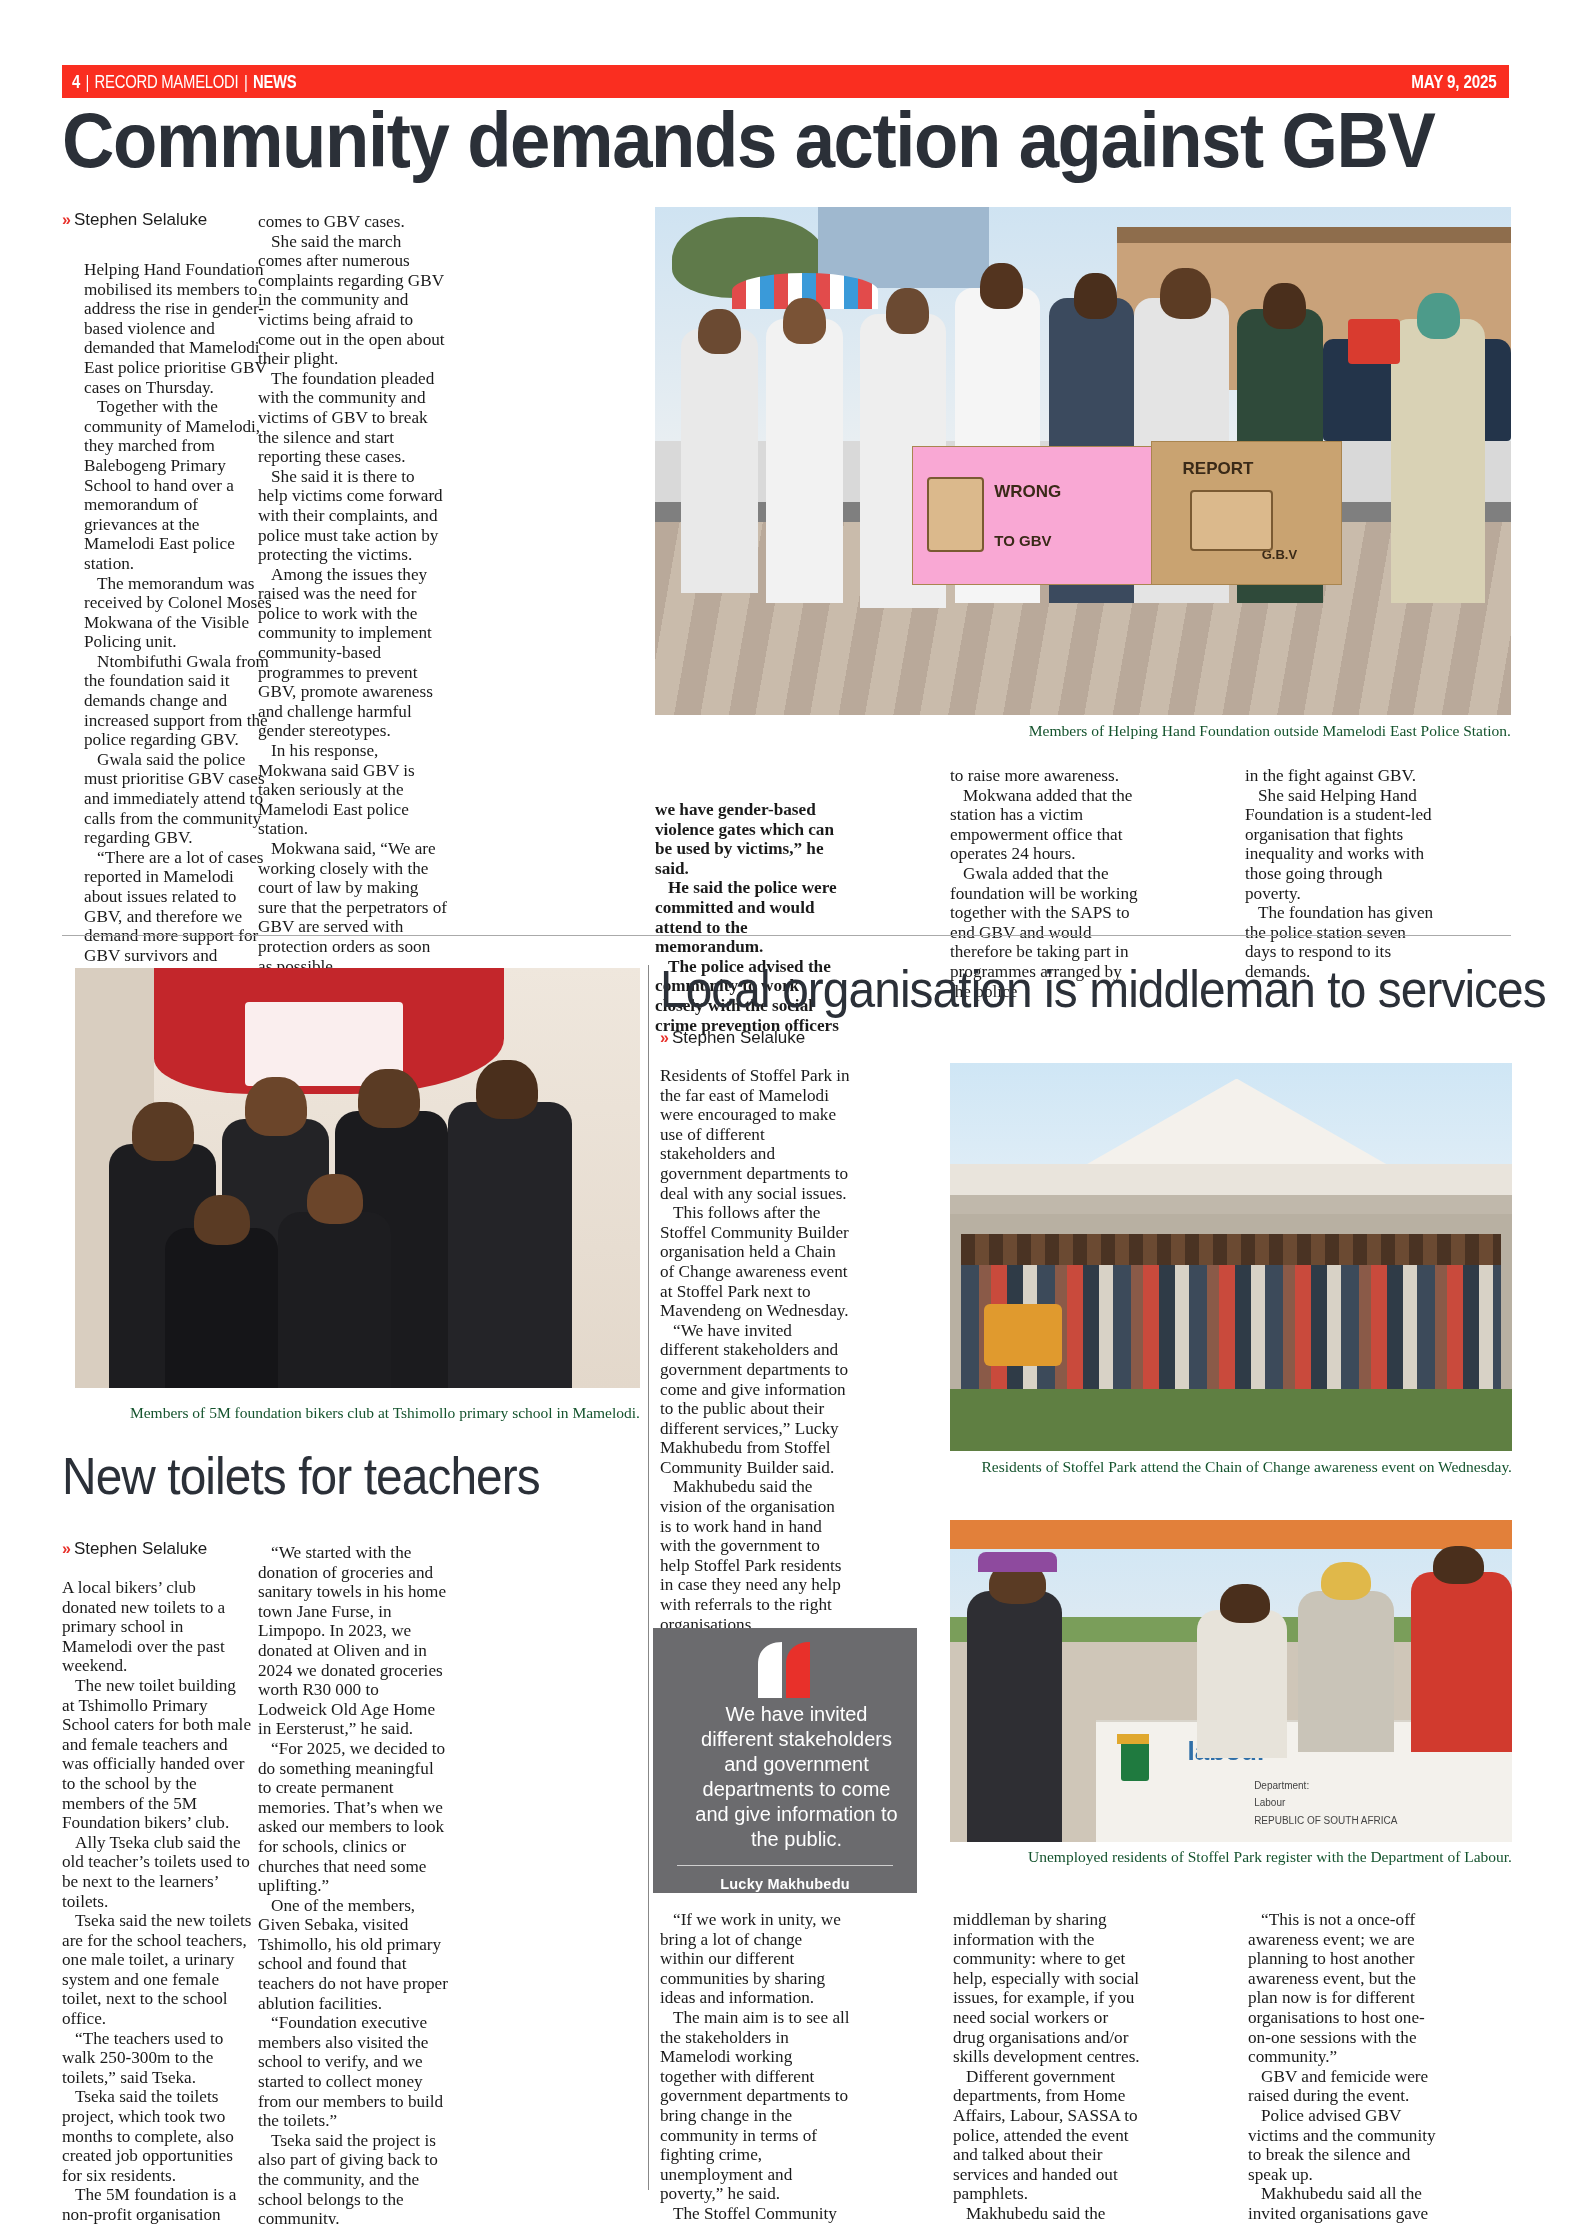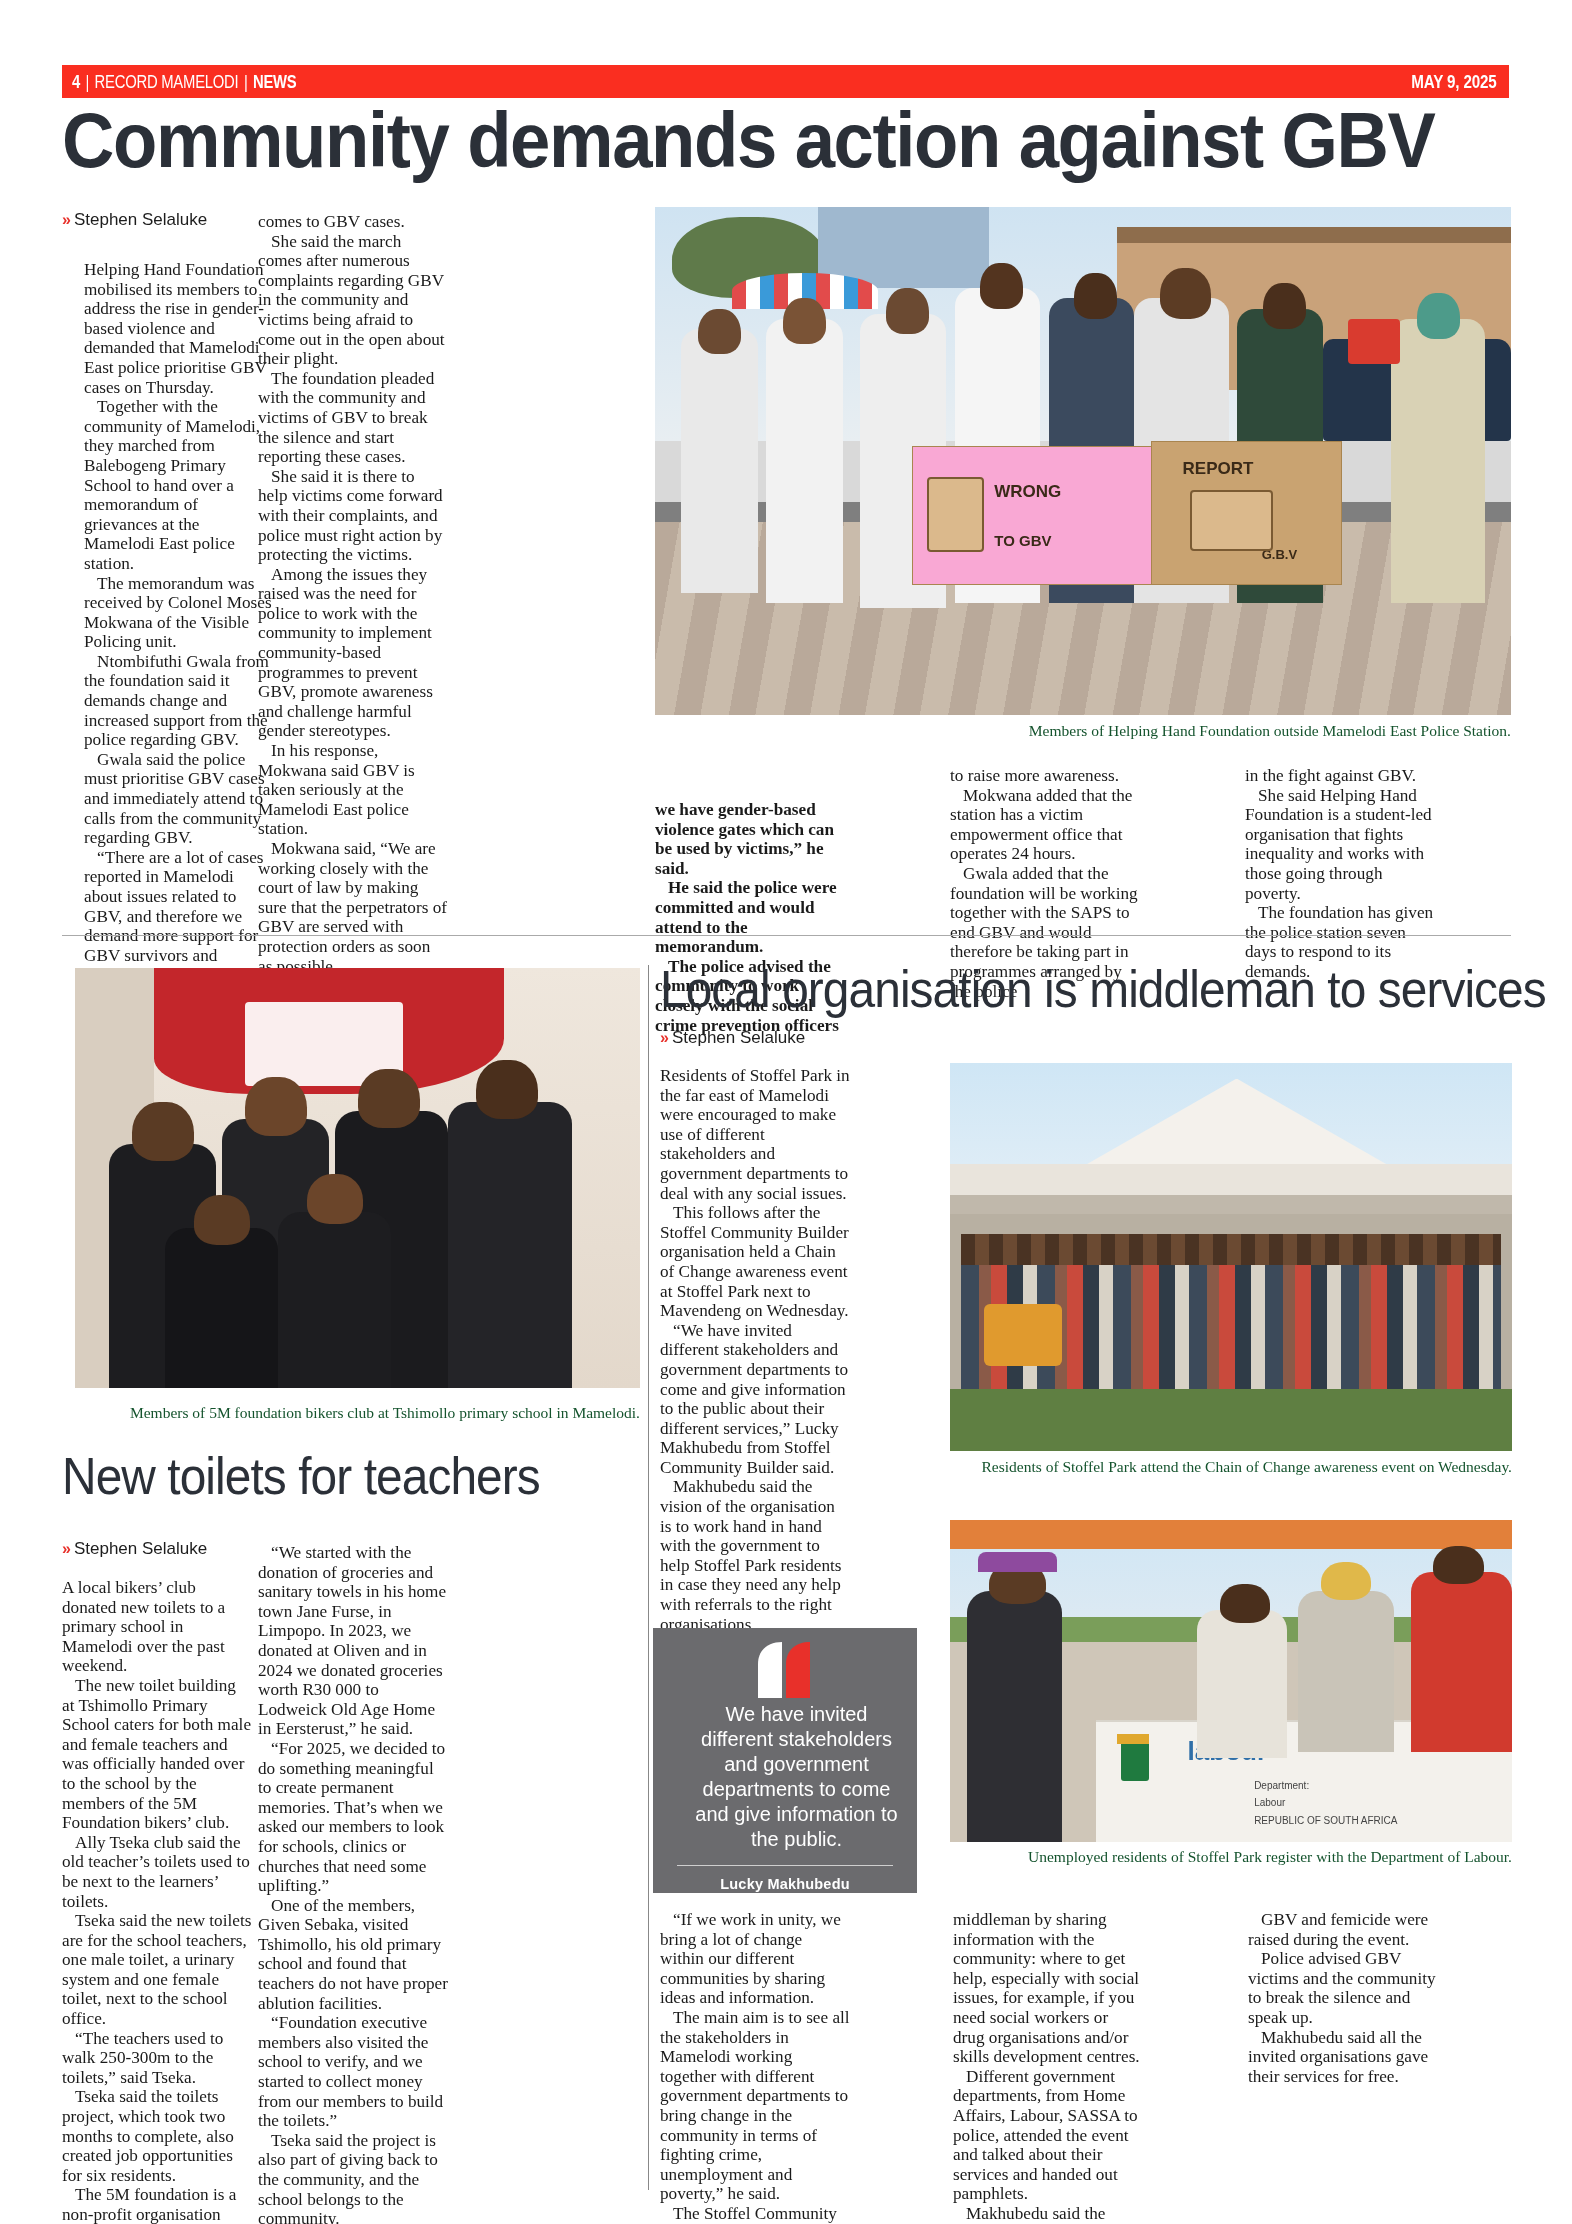--- a/index.html
+++ b/index.html
@@ -216,21 +216,21 @@
     <p>Ntombifuthi Gwala from the foundation said it demands change and increased support from the police regarding GBV.</p>
     <p>Gwala said the police must prioritise GBV cases and immediately attend to calls from the community regarding GBV.</p>
     <p>“There are a lot of cases reported in Mamelodi about issues related to GBV, and therefore we demand more support for GBV survivors and families who have lost their loved ones due to GBV,” said Gwala.</p>
     <p>She said the community had been complaining about the police officers who are not taking their job seriously, especially when it</p>
   </div>
 
   <div class="col" style="left:258px; top:212px; width:190px;">
     <p class="cont">comes to GBV cases.</p>
     <p>She said the march comes after numerous complaints regarding GBV in the community and victims being afraid to come out in the open about their plight.</p>
     <p>The foundation pleaded with the community and victims of GBV to break the silence and start reporting these cases.</p>
-    <p>She said it is there to help victims come forward with their complaints, and police must right action by protecting the victims.</p>
+    <p>She said it is there to help victims come forward with their complaints, and police must take action by protecting the victims.</p>
     <p>Among the issues they raised was the need for police to work with the community to implement community-based programmes to prevent GBV, promote awareness and challenge harmful gender stereotypes.</p>
     <p>In his response, Mokwana said GBV is taken seriously at the Mamelodi East police station.</p>
     <p>Mokwana said, “We are working closely with the court of law by making sure that the perpetrators of GBV are served with protection orders as soon as possible.</p>
     <p>“We always make sure that suspects known to the victims get arrested and make sure they are denied bail,” said Mokwana.</p>
     <p>“Gender-based violence and contact crimes are a very big problem in Mamelodi East, hence</p>
   </div>
 
   <div class="photo" style="left:655px; top:207px; width:856px; height:508px;">
 
     <div class="rect" style="left:0; top:0; width:100%; height:46%; background:linear-gradient(#cfe3f2,#e8eef2);"></div>
@@ -426,18 +426,19 @@
     <p>“If we work in unity, we bring a lot of change within our different communities by sharing ideas and information.</p>
     <p>The main aim is to see all the stakeholders in Mamelodi working together with different government departments to bring change in the community in terms of fighting crime, unemployment and poverty,” he said.</p>
     <p>The Stoffel Community Builder organisation will work as a</p>
   </div>
   <div class="col" style="left:953px; top:1910px; width:190px;">
     <p class="cont">middleman by sharing information with the community: where to get help, especially with social issues, for example, if you need social workers or drug organisations and/or skills development centres.</p>
     <p>Different government departments, from Home Affairs, Labour, SASSA to police, attended the event and talked about their services and handed out pamphlets.</p>
     <p>Makhubedu said the event was a success as community members came out in their numbers.</p>
   </div>
   <div class="col" style="left:1248px; top:1910px; width:196px;">
+    <p>“This is not a once-off awareness event; we are planning to host another awareness event, but the plan now is for different organisations to host one-on-one sessions with the community.”</p>
     <p>GBV and femicide were raised during the event.</p>
     <p>Police advised GBV victims and the community to break the silence and speak up.</p>
     <p>Makhubedu said all the invited organisations gave their services for free.</p>
   </div>
 
 </div>
 
 </body></html>

